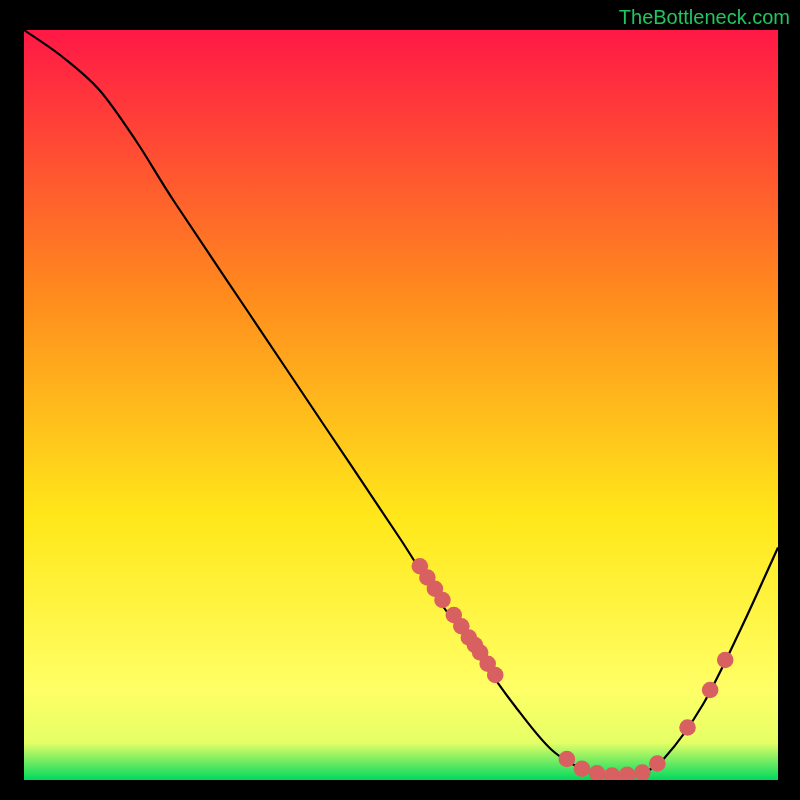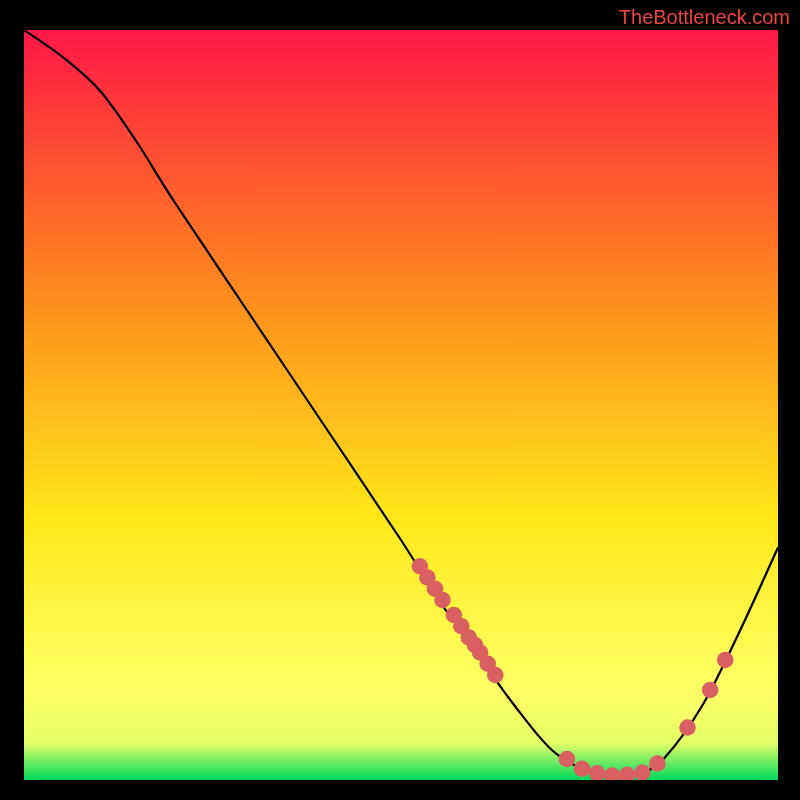--- a/index.html
+++ b/index.html
@@ -8,21 +8,21 @@
     background: #000;
     width: 800px;
     height: 800px;
     position: relative;
     font-family: Arial, Helvetica, sans-serif;
   }
   .watermark {
     position: absolute;
     top: 6px;
     right: 10px;
-    color: #ef4444;
+    color: #22c55e;
     font-size: 20px;
     font-weight: 500;
     z-index: 10;
   }
   .plot-area {
     position: absolute;
     left: 24px;
     top: 30px;
     width: 754px;
     height: 750px;

